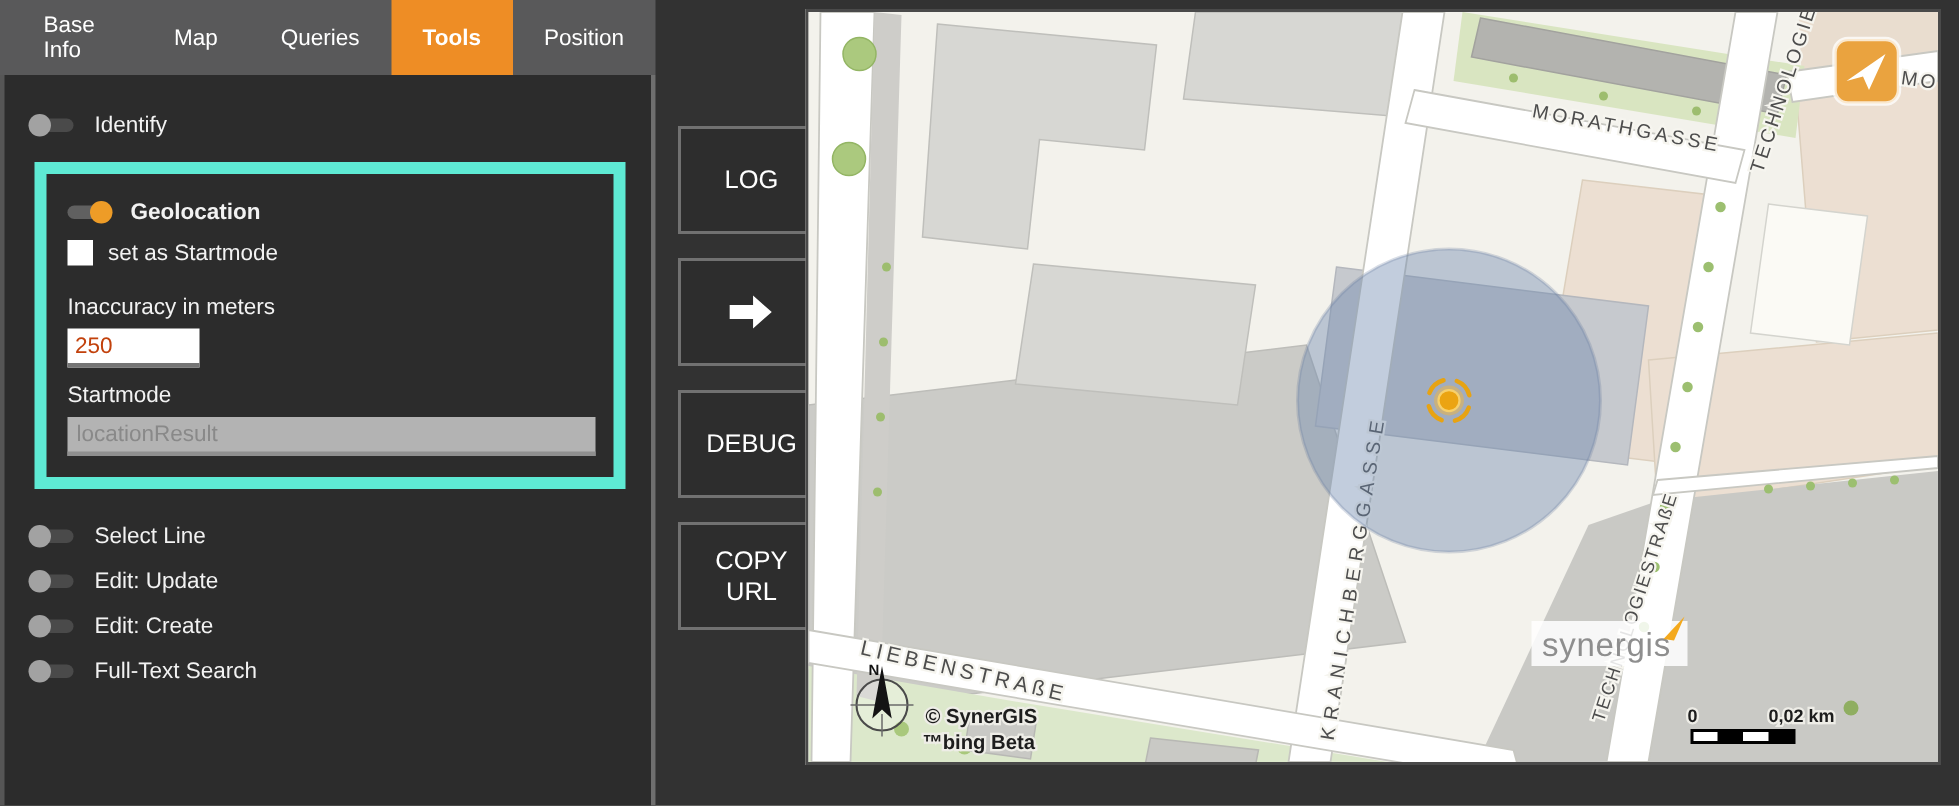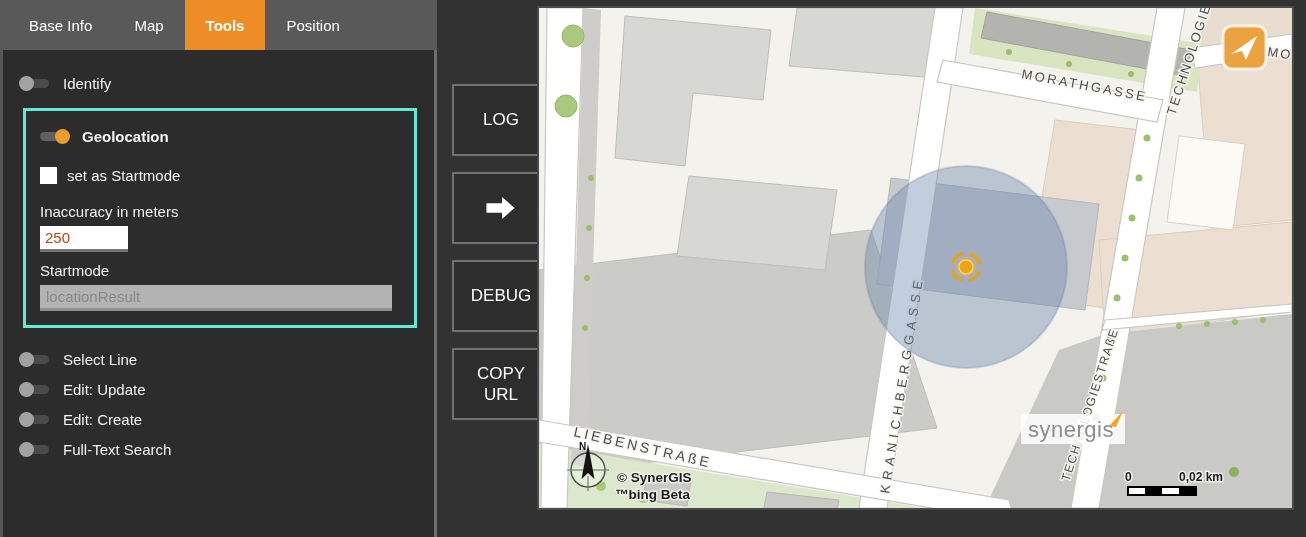--- a/index.html
+++ b/index.html
@@ -16,23 +16,23 @@
                 border-left:3px solid #565656; border-right:3px solid #6f6f6f;
                 padding:18px 0 0 18px; color:#f2f2f2; }
 
   .trow { display:flex; align-items:center; height:30px; }
   .trow .lbl { margin-left:14px; font-size:15px; }
   .switch { position:relative; width:28px; height:9px; background:#4a4a4a; border-radius:5px; flex:0 0 auto; }
   .switch .knob { position:absolute; top:-3px; left:-2px; width:15px; height:15px; border-radius:50%; background:#a2a2a2; }
   .switch.on { background:#606060; }
   .switch.on .knob { left:auto; right:-2px; background:#ee9c27; }
 
-  .geo-box { margin:10px 17px 0 2px; border:3px solid #5eead4; padding:10px 24px 14px 14px; }
+  .geo-box { margin:10px 17px 0 2px; border:8px solid #5eead4; padding:10px 24px 14px 14px; }
   .geo-box .trow .lbl { font-weight:bold; }
-  .chkrow { display:flex; align-items:center; margin-top:12px; height:24px; }
+  .chkrow { display:flex; align-items:center; height:24px; }
   .checkbox { width:17px; height:17px; background:#fff; flex:0 0 auto; }
   .chkrow .lbl { margin-left:10px; font-size:15px; }
   .field-label { margin-top:16px; font-size:15px; }
   .field-label.cb { margin-top:10px; }
   input.inaccuracy { display:block; margin-top:6px; width:88px; height:26px; background:#fff;
         border:none; border-bottom:3px solid #757575; font-size:15px; padding:0 5px; color:#c2410c;
         font-family:"Liberation Sans", sans-serif; }
   input.callback { display:block; margin-top:6px; width:352px; height:26px; background:#b3b3b3;
         border:none; border-bottom:3px solid #8f8f8f; font-size:15px; padding:0 6px; color:#868686;
         font-family:"Liberation Sans", sans-serif; }
@@ -54,20 +54,21 @@
   svg text.attr { font-family:"Liberation Sans", sans-serif; font-weight:bold; fill:#1d1d1d;
                   paint-order:stroke; stroke:#eeede7; stroke-width:3px; }
 </style>
 </head>
 <body>
 
 <div class="left-panel">
   <div class="tabbar">
     <div class="tab">Base Info</div>
     <div class="tab">Map</div>
+    <div class="tab">Queries</div>
     <div class="tab active">Tools</div>
     <div class="tab">Position</div>
   </div>
 
   <div class="panel-body">
 
     <div class="trow">
       <span class="switch">
           <span class="knob"></span>
         </span>

